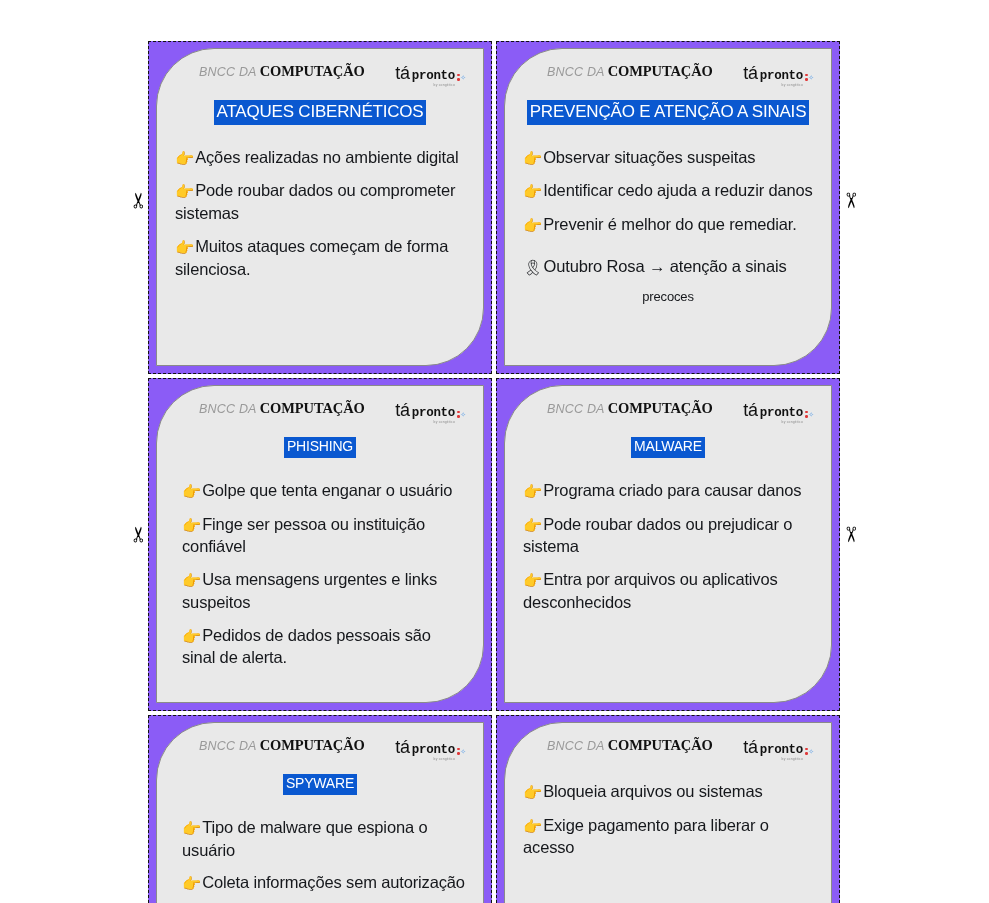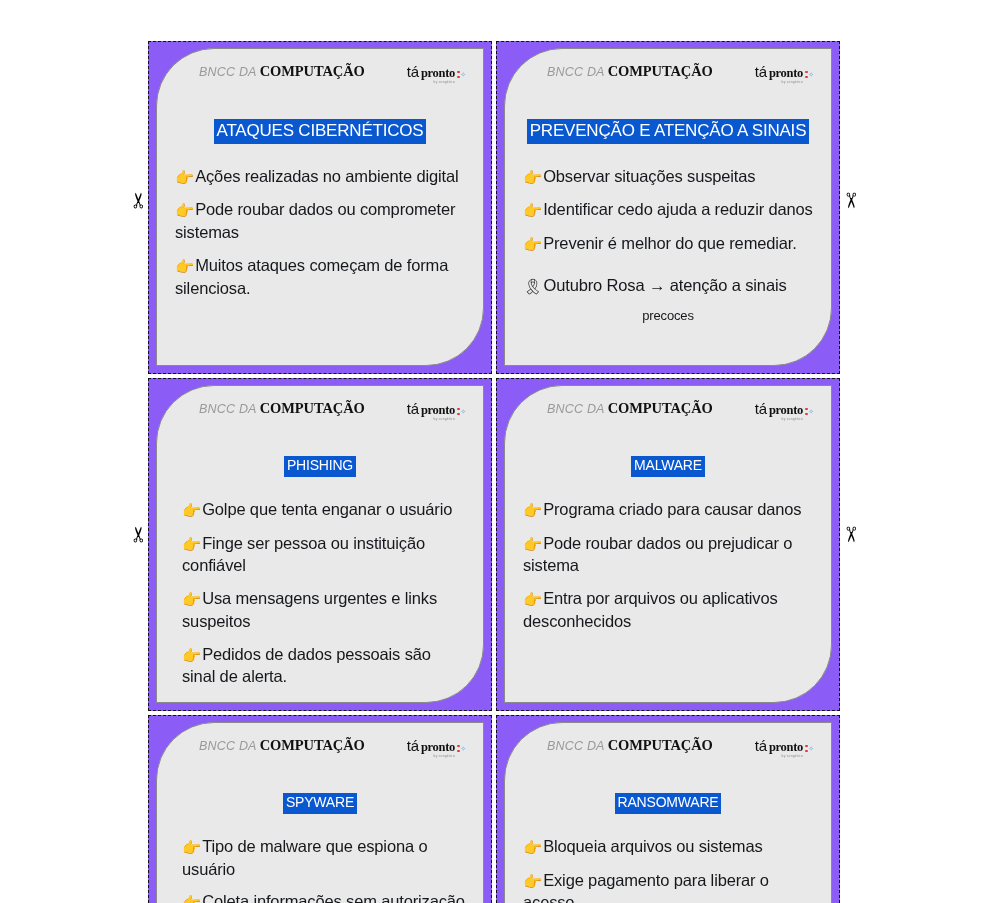--- a/index.html
+++ b/index.html
@@ -87,26 +87,26 @@
 
   .brand-pronto {
     position: relative;
     text-align: right;
     line-height: 1;
     padding-right: 8px;
     top: 1px;
   }
   .brand-pronto .p-ta {
     font-family: "Liberation Sans", sans-serif;
-    font-size: 15px;
+    font-size: 18px;
     color: #111111;
     letter-spacing: -.2px;
   }
   .brand-pronto .p-pronto {
-    font-family: Liberation Serif, serif;
+    font-family: Liberation Mono, monospace;
     font-weight: bold;
     font-size: 12.5px;
     color: #111111;
     letter-spacing: -.3px;
     margin-left: 2px;
   }
   .brand-pronto .p-dot {
     position: absolute;
     right: 3px;
     bottom: 6px;
@@ -140,21 +140,21 @@
     letter-spacing: .2px;
     color: #8d8d8d;
     transform: scale(1, .95);
     transform-origin: right top;
   }
 
   
   .card-title-row {
     display: flex;
     justify-content: center;
-    margin-top: 34px;
+    margin-top: 15px;
     padding: 0 6px;
   }
   .card-title {
     display: inline-block;
     background: #0a58d0;
     color: #ffffff;
     font-family: "Liberation Sans", sans-serif;
     font-size: 14px;
     font-weight: 400;
     letter-spacing: -.2px;
@@ -335,23 +335,20 @@
       <div class="card">
         <div class="card-head">
           <div class="brand-bncc">
             <span class="bncc-da">BNCC DA</span><span class="bncc-comp">COMPUTAÇÃO</span>
           </div>
           <div class="brand-pronto">
             <span class="p-ta">tá</span><span class="p-pronto">pronto</span><span class="p-dot"></span><span class="p-dot2"></span><span class="p-spark">✧</span>
             <span class="p-sub">by congético</span>
           </div>
         </div>
-        <div class="card-title-row">
-          <span class="card-title">RANSOMWARE</span>
-        </div>
         <div class="bullets">
           <span class="bullet"><span class="b-icon">👉</span><span>Bloqueia arquivos ou sistemas</span></span>
           <span class="bullet"><span class="b-icon">👉</span><span>Exige pagamento para liberar o acesso</span></span>
         </div>
       </div>
     </div>
 
   </div>
 </div>
 

